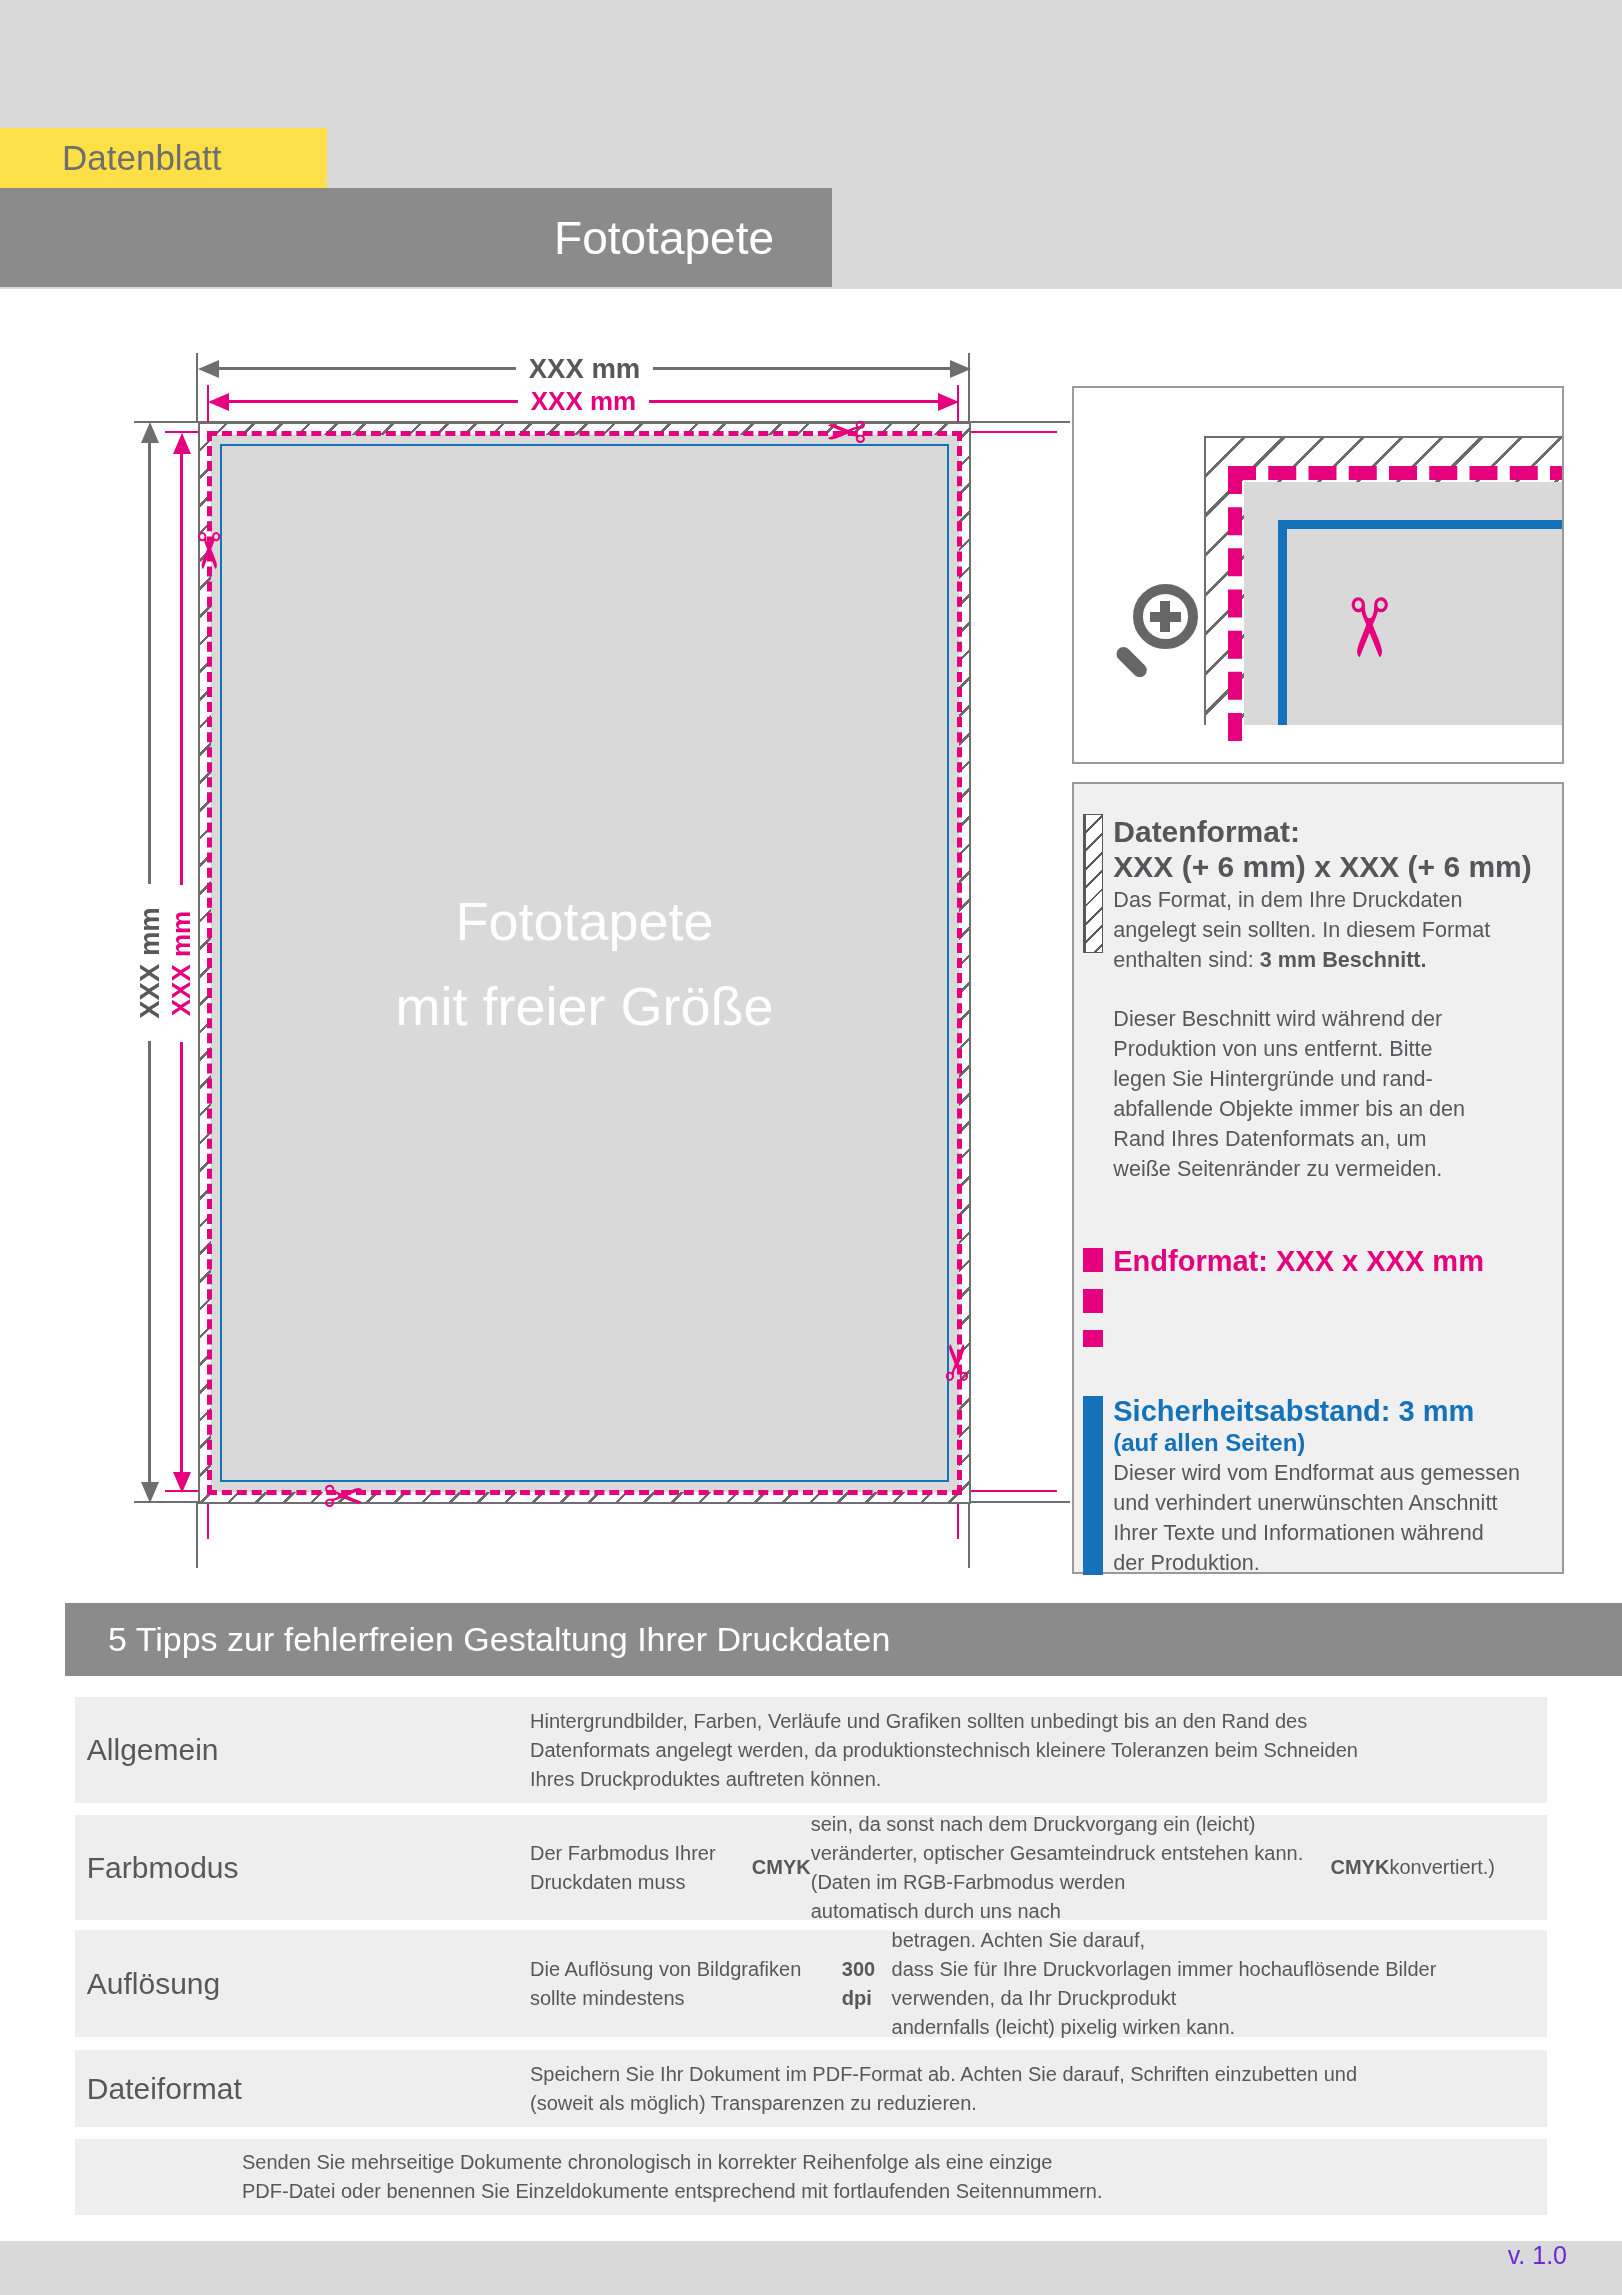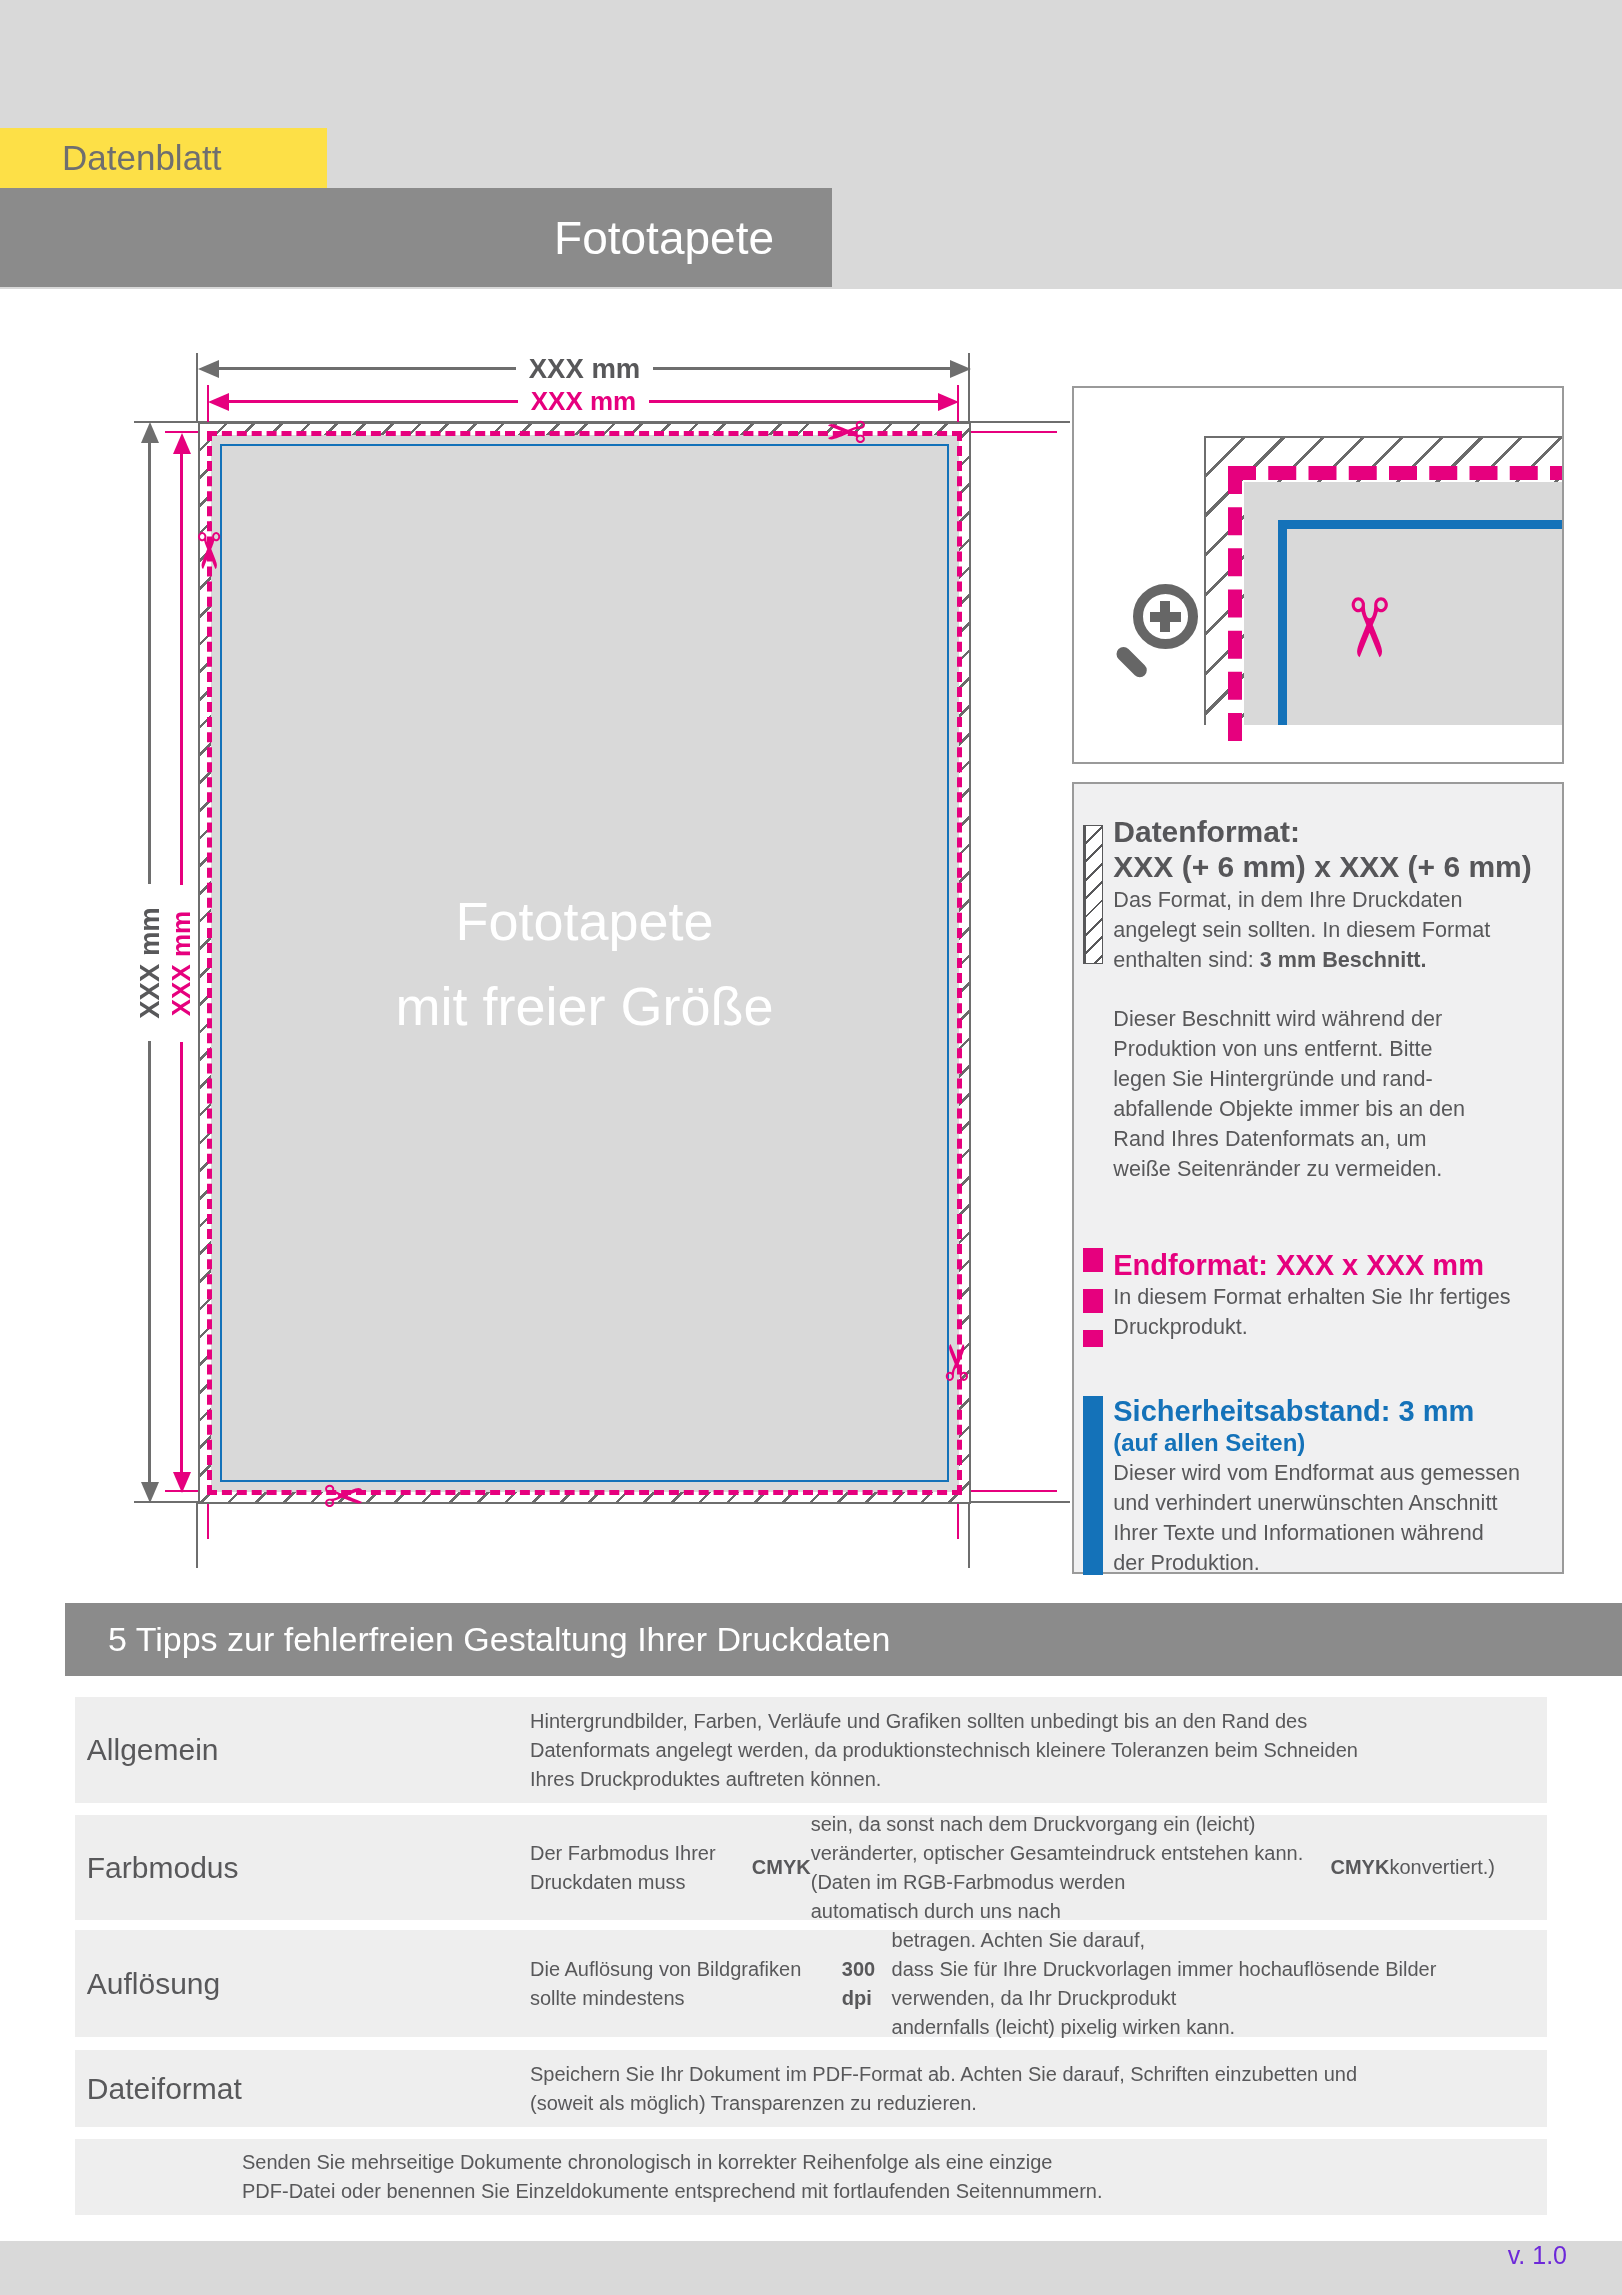--- a/index.html
+++ b/index.html
@@ -73,21 +73,21 @@
   .mag-circle{position:absolute;right:0;top:0;width:65px;height:65px;border:10.5px solid #666666;
         border-radius:50%;box-sizing:border-box;background:#fff;}
   .mag-plus-h{position:absolute;right:17px;top:28px;width:31px;height:9.8px;background:#666666;}
   .mag-plus-v{position:absolute;right:28px;top:17px;width:9.8px;height:31px;background:#666666;}
   .mag-handle{position:absolute;left:2.6px;bottom:2.6px;width:37px;height:14.4px;background:#666666;
         border-radius:7.2px;transform:rotate(45deg);}
 
   
   .info-panel{position:absolute;left:1072px;top:782px;width:492px;height:792px;background:#f0f0f1;
         border:2px solid #9a9a9a;box-sizing:border-box;padding:30px 18.3px 0 9.2px;}
-  .ip-section{display:flex;align-items:center;}
+  .ip-section{display:flex;align-items:flex-start;}
   .ip-marker{flex:0 0 19.6px;margin-right:10.5px;}
   .hatch-strip{width:18.3px;height:139px;box-sizing:border-box;border:1.3px solid #58585a;border-left-width:3.3px;
         background-color:#ffffff;
         background-image:repeating-linear-gradient(135deg,rgba(0,0,0,0) 0 11px,#58585a 11px 13px);}
   .dash-bar{width:6.5px;height:99px;margin-top:3.9px;
         background:repeating-linear-gradient(180deg,#e6007e 0 23.6px,rgba(0,0,0,0) 23.6px 41px);}
   .blue-bar{width:7.2px;align-self:stretch;background:#1472b9;margin-top:2.6px;margin-bottom:2.6px;}
   .ip-title{font-size:30px;font-weight:bold;color:#565659;line-height:1.18;white-space:nowrap;}
   .ip-title.pink{color:#e6007e;font-size:29px;}
   .ip-title.blue{color:#1472b9;font-size:29px;}
@@ -223,22 +223,20 @@
 legen Sie Hintergründe und rand-
 abfallende Objekte immer bis an den
 Rand Ihres Datenformats an, um
 weiße Seitenränder zu vermeiden.</div>
     </div>
 
     <div class="ip-section mt92">
       <div class="ip-marker dash-bar"></div>
       <div class="ip-text">
         <div class="ip-title pink">Endformat: XXX x XXX mm</div>
-        <div class="ip-body">In diesem Format erhalten Sie Ihr fertiges
-Druckprodukt.</div>
       </div>
     </div>
 
     <div class="ip-section mt72">
       <div class="ip-marker blue-bar"></div>
       <div class="ip-text">
         <div class="ip-title blue">Sicherheitsabstand: 3 mm</div>
         <div class="ip-sub">(auf allen Seiten)</div>
         <div class="ip-body">Dieser wird vom Endformat aus gemessen
 und verhindert unerwünschten Anschnitt

